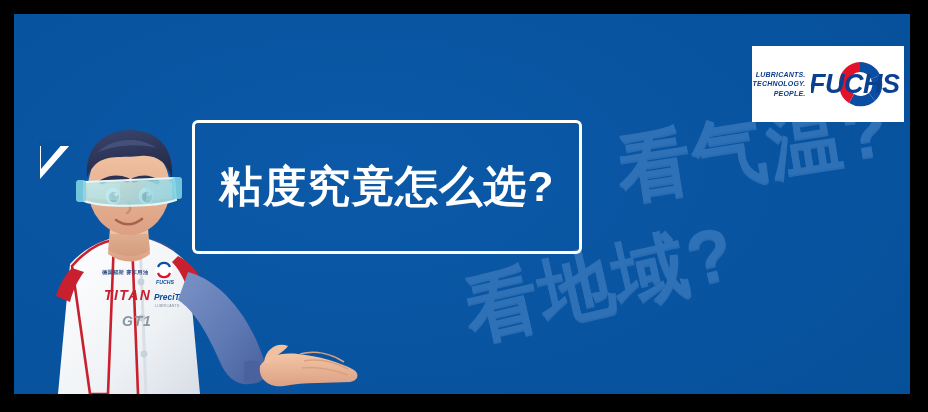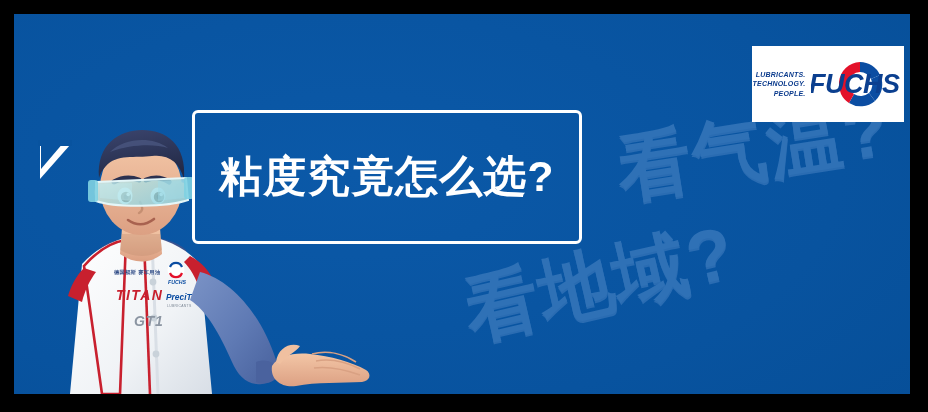--- a/index.html
+++ b/index.html
@@ -57,21 +57,21 @@
     font-size: 74px;
     transform: rotate(-13deg);
     transform-origin: left center;
     text-shadow: 0 2px 0 #2a6cb2;
   }
 
   
   #speech-bubble {
     position: absolute;
     left: 178px;
-    top: 96px;
+    top: 106px;
     width: 390px;
     height: 134px;
     border: 3px solid #ffffff;
     border-radius: 6px;
     box-sizing: border-box;
     background: transparent;
   }
   #speech-bubble-text {
     position: absolute;
     left: 0;
@@ -147,21 +147,21 @@
   }
   #fuchs-wordmark-wrap {
     position: relative;
     width: 92px;
     height: 54px;
   }
 
   
   #character {
     position: absolute;
-    left: 26px;
+    left: 14px;
     bottom: 0;
     width: 360px;
     height: 290px;
   }
 </style>
 </head>
 <body>
 
 <div id="banner-frame">
 

